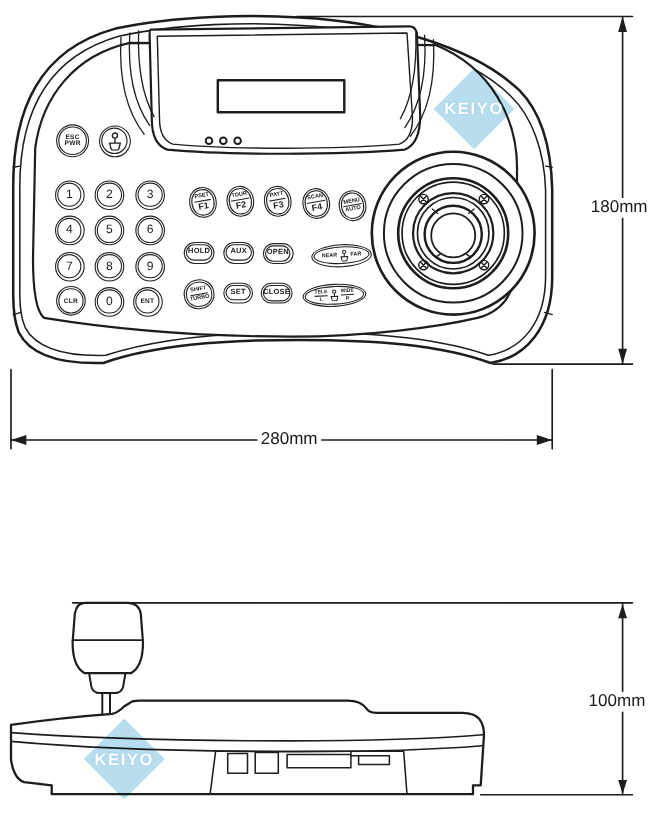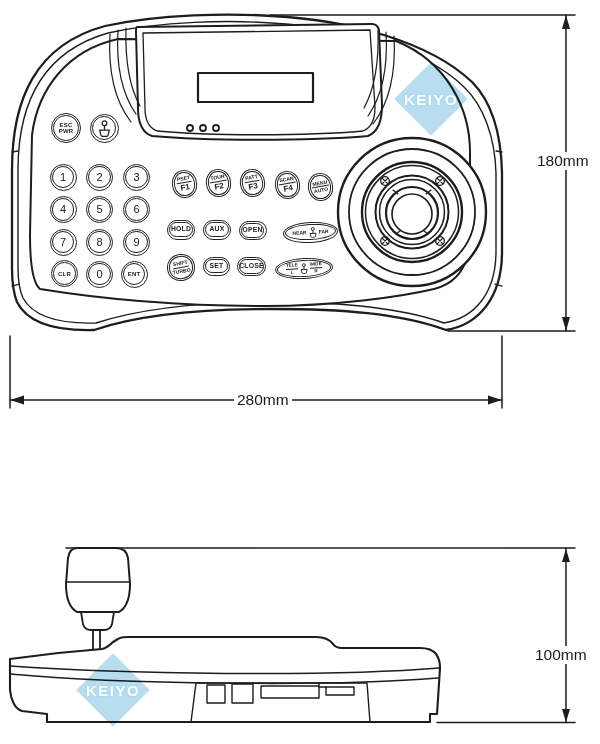--- a/index.html
+++ b/index.html
@@ -284,17 +284,17 @@
           <path d="M 0,-2.8 L 0,1.5"></path>
           <path d="M -4.5,1.5 h 9 l -1,4.5 a 2,2 0 0 1 -2,1.5 h -3 a 2,2 0 0 1 -2,-1.5 Z"></path>
         </g>
     </svg>
     <span class="zw">
       <span class="up">WIDE</span>
       <span class="dn">R</span>
     </span>
   </div>
 
-  <div class="dim-label" style="left:534px;top:152px;">180mm</div>
+  <div class="dim-label" style="left:534px;top:180px;">180mm</div>
   <div class="dim-label" style="left:234px;top:391px;">280mm</div>
-  <div class="dim-label" style="left:532px;top:629px;margin-top:17px;">100mm</div>
+  <div class="dim-label" style="left:532px;top:629px;">100mm</div>
 
 </div>
 
 </body></html>

